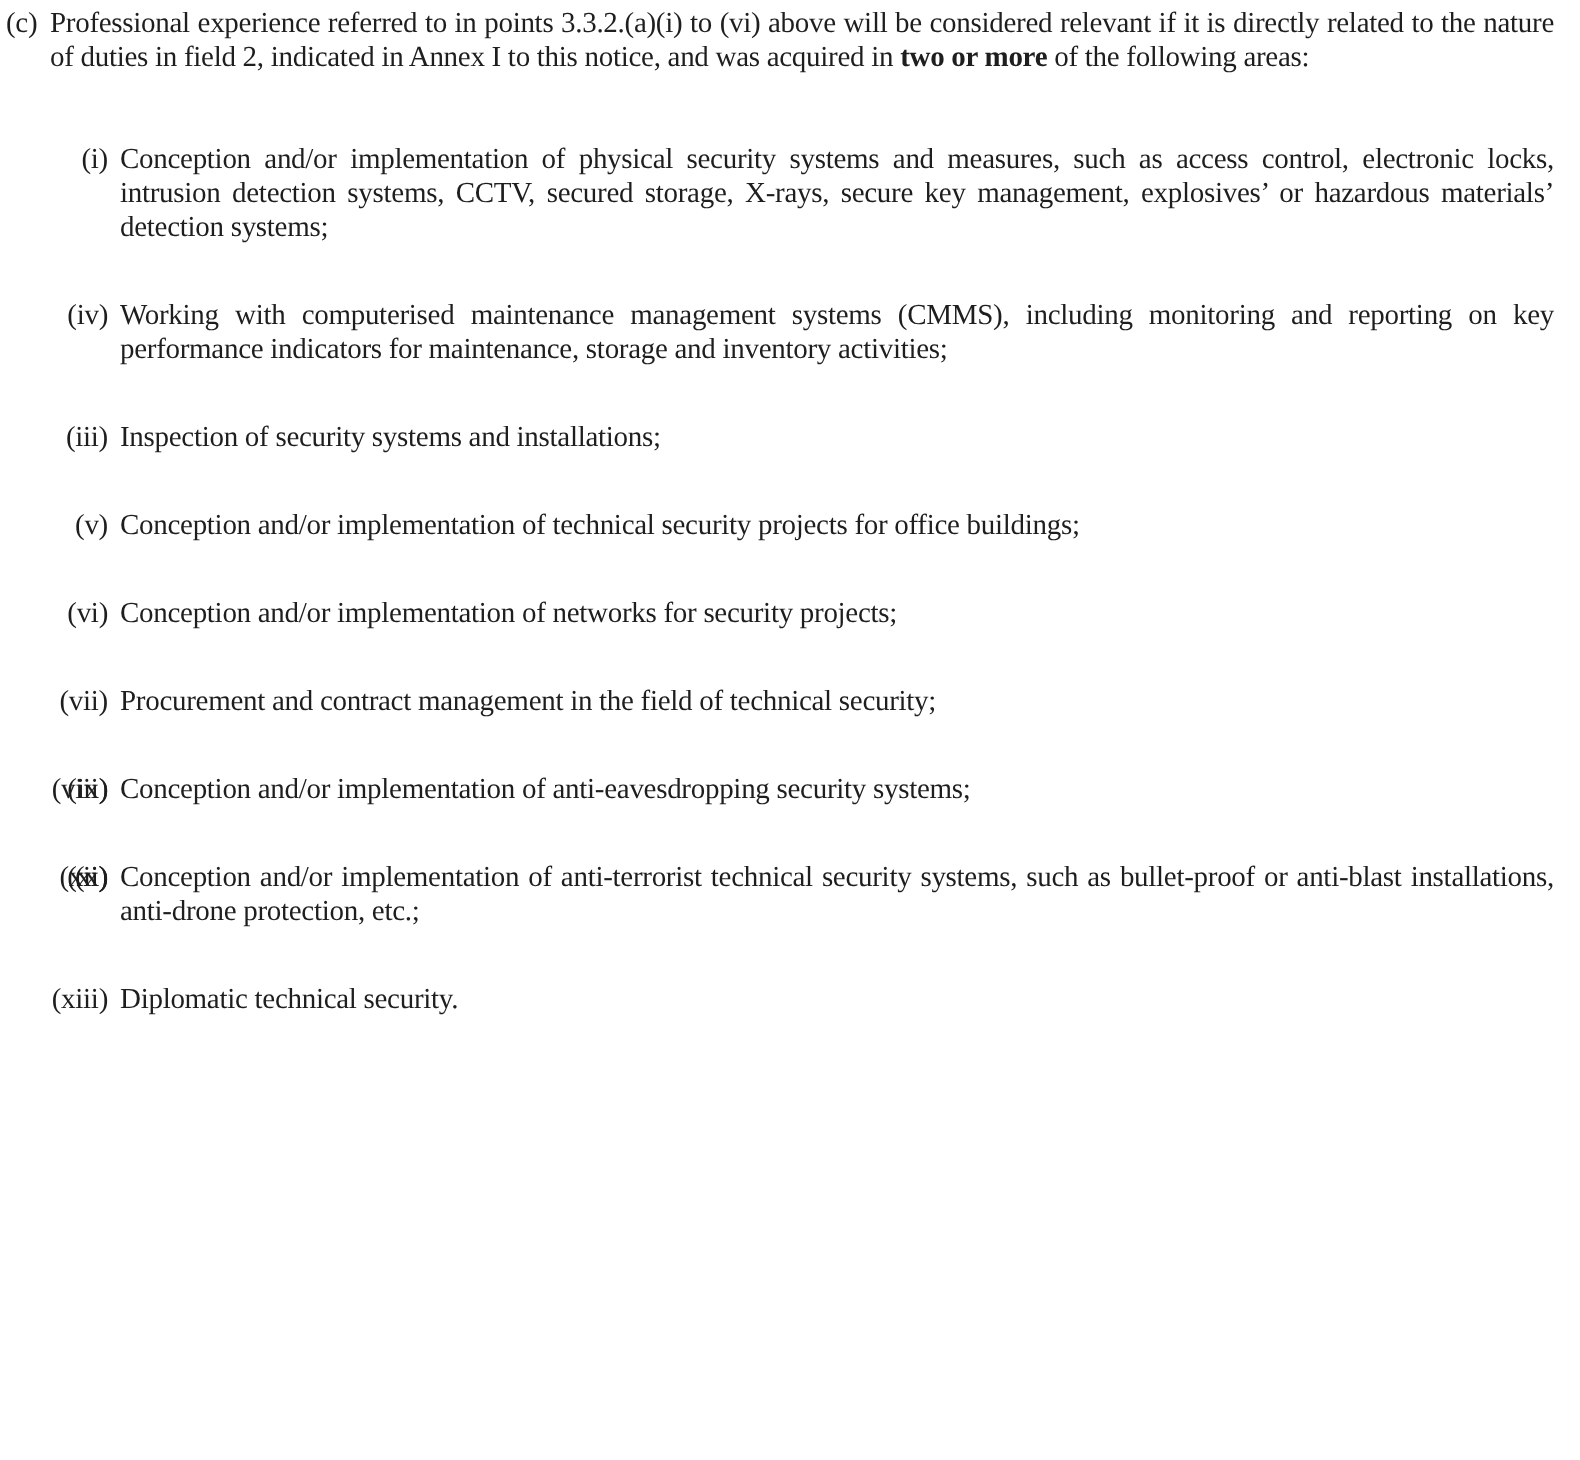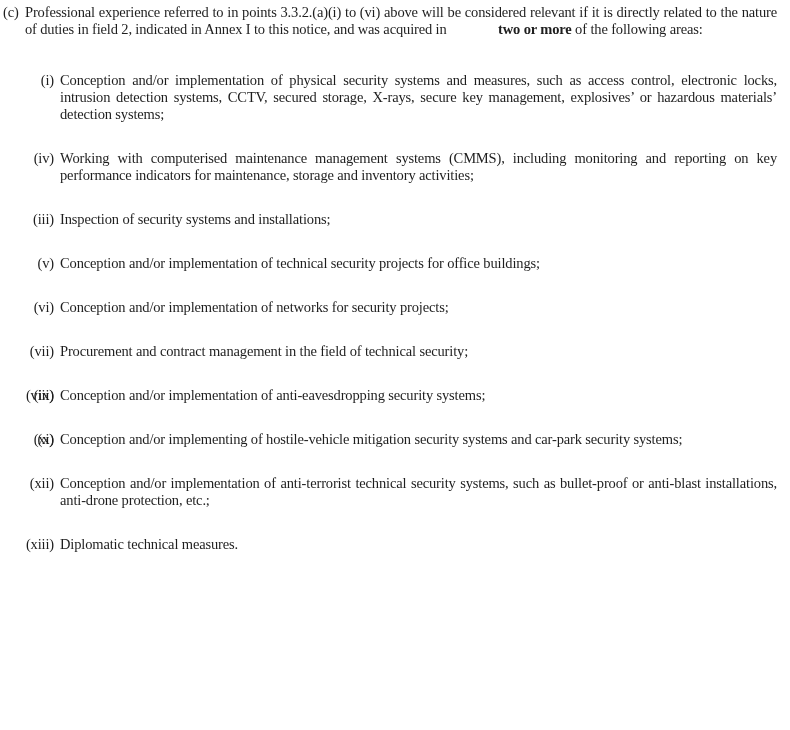--- a/index.html
+++ b/index.html
@@ -27,21 +27,20 @@
     margin-bottom: 34px;
     text-align: justify;
   }
   .clause-label {
     position: absolute;
     left: 0;
     top: 0;
   }
   .bold-seg {
     font-weight: bold;
-    margin-left: 48px;
   }
   .items {
     list-style: none;
     margin: 0;
     padding: 0;
   }
   .item {
     position: relative;
     padding-left: 57px;
     margin-bottom: 27px;
@@ -99,25 +98,24 @@
     </li>
     <li class="item">
       <span class="item-num">(ix)</span>
       <span class="item-text">Conception and/or implementation of anti-eavesdropping security systems;</span>
     </li>
     <li class="item">
       <span class="item-num">(x)</span>
     </li>
     <li class="item">
       <span class="item-num">(xi)</span>
-      <span class="item-text">Conception and/or implementing of hostile-vehicle mitigation security systems and car-park security systems;</span>
     </li>
     <li class="item">
       <span class="item-num">(xii)</span>
       <span class="item-text">Conception and/or implementation of anti-terrorist technical security systems, such as bullet-proof or anti-blast installations, anti-drone protection, etc.;</span>
     </li>
     <li class="item">
       <span class="item-num">(xiii)</span>
-      <span class="item-text">Diplomatic technical measures.</span>
+      <span class="item-text">Diplomatic technical security.</span>
     </li>
   </ul>
 
 </div>
 
 </body></html>

